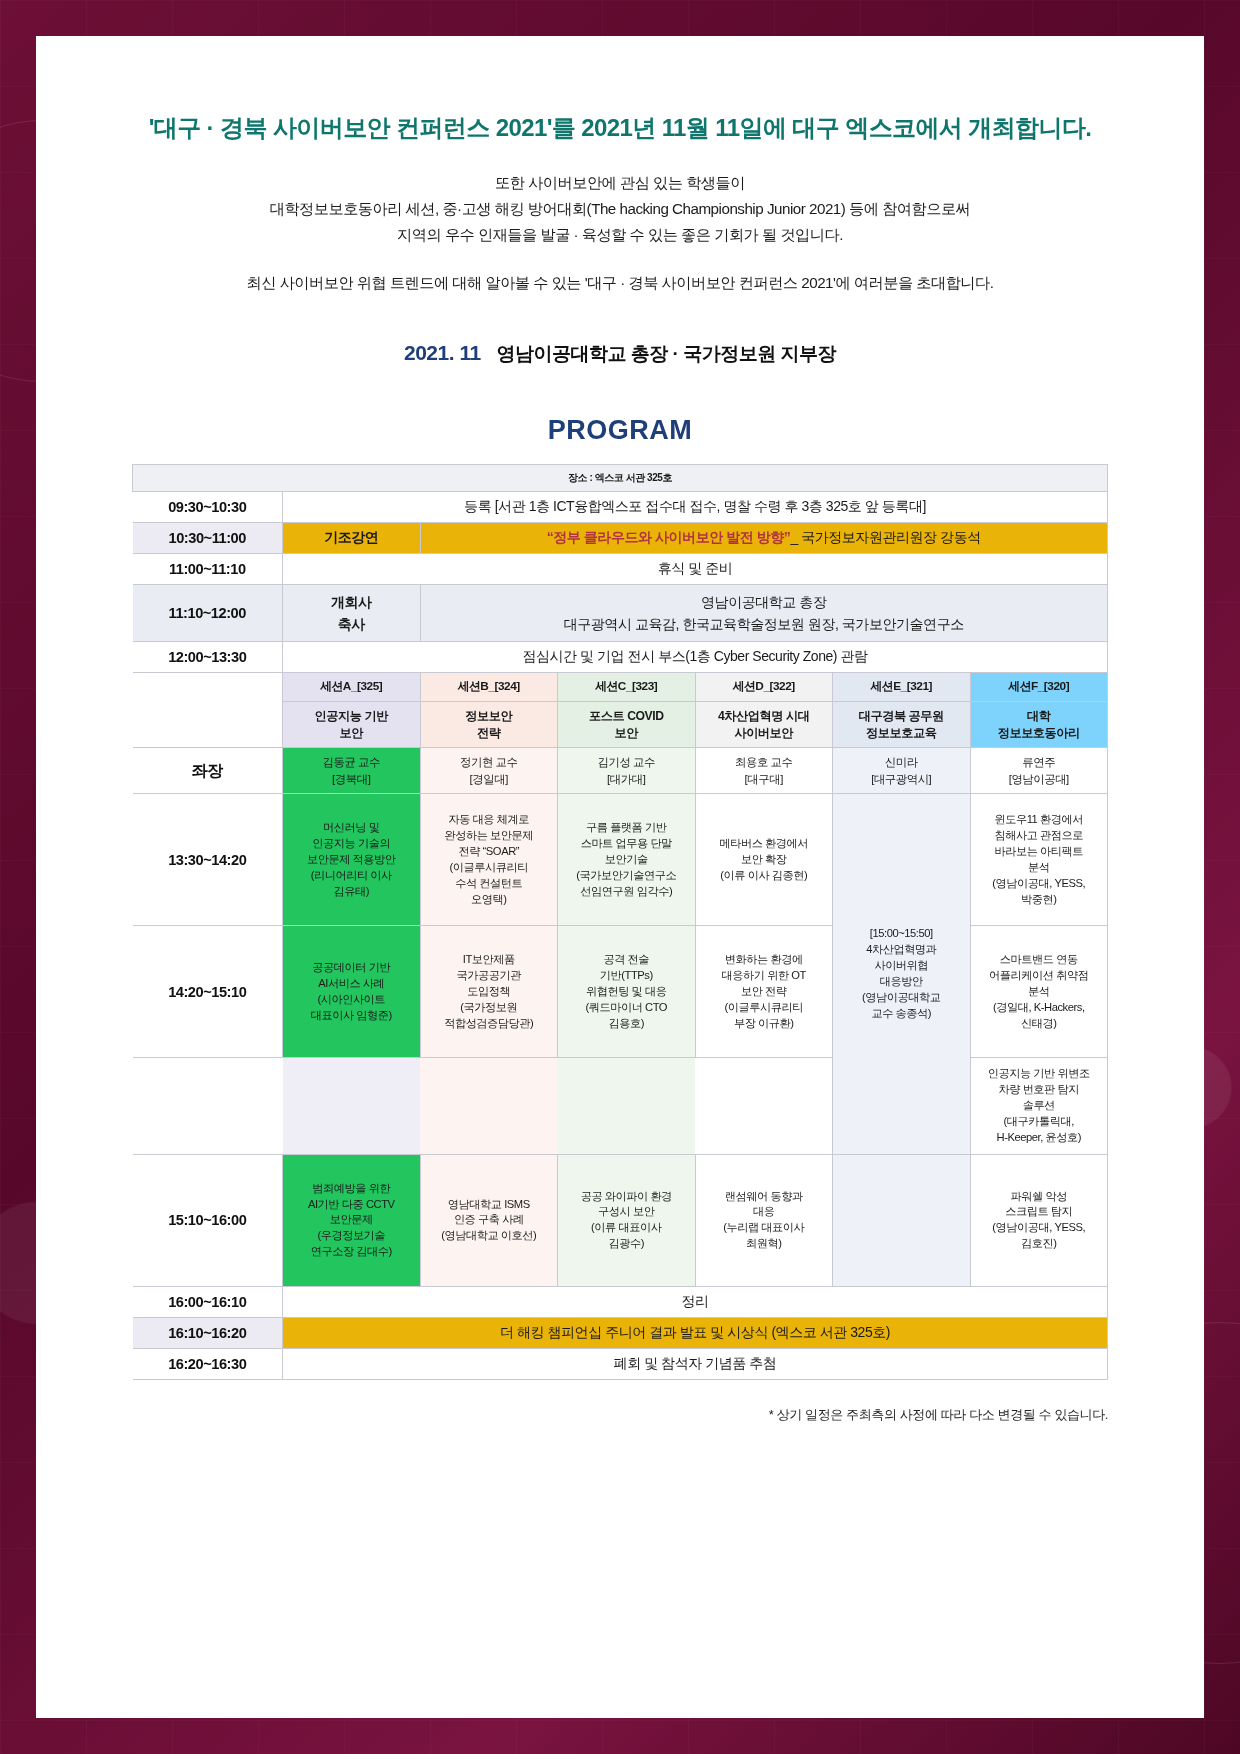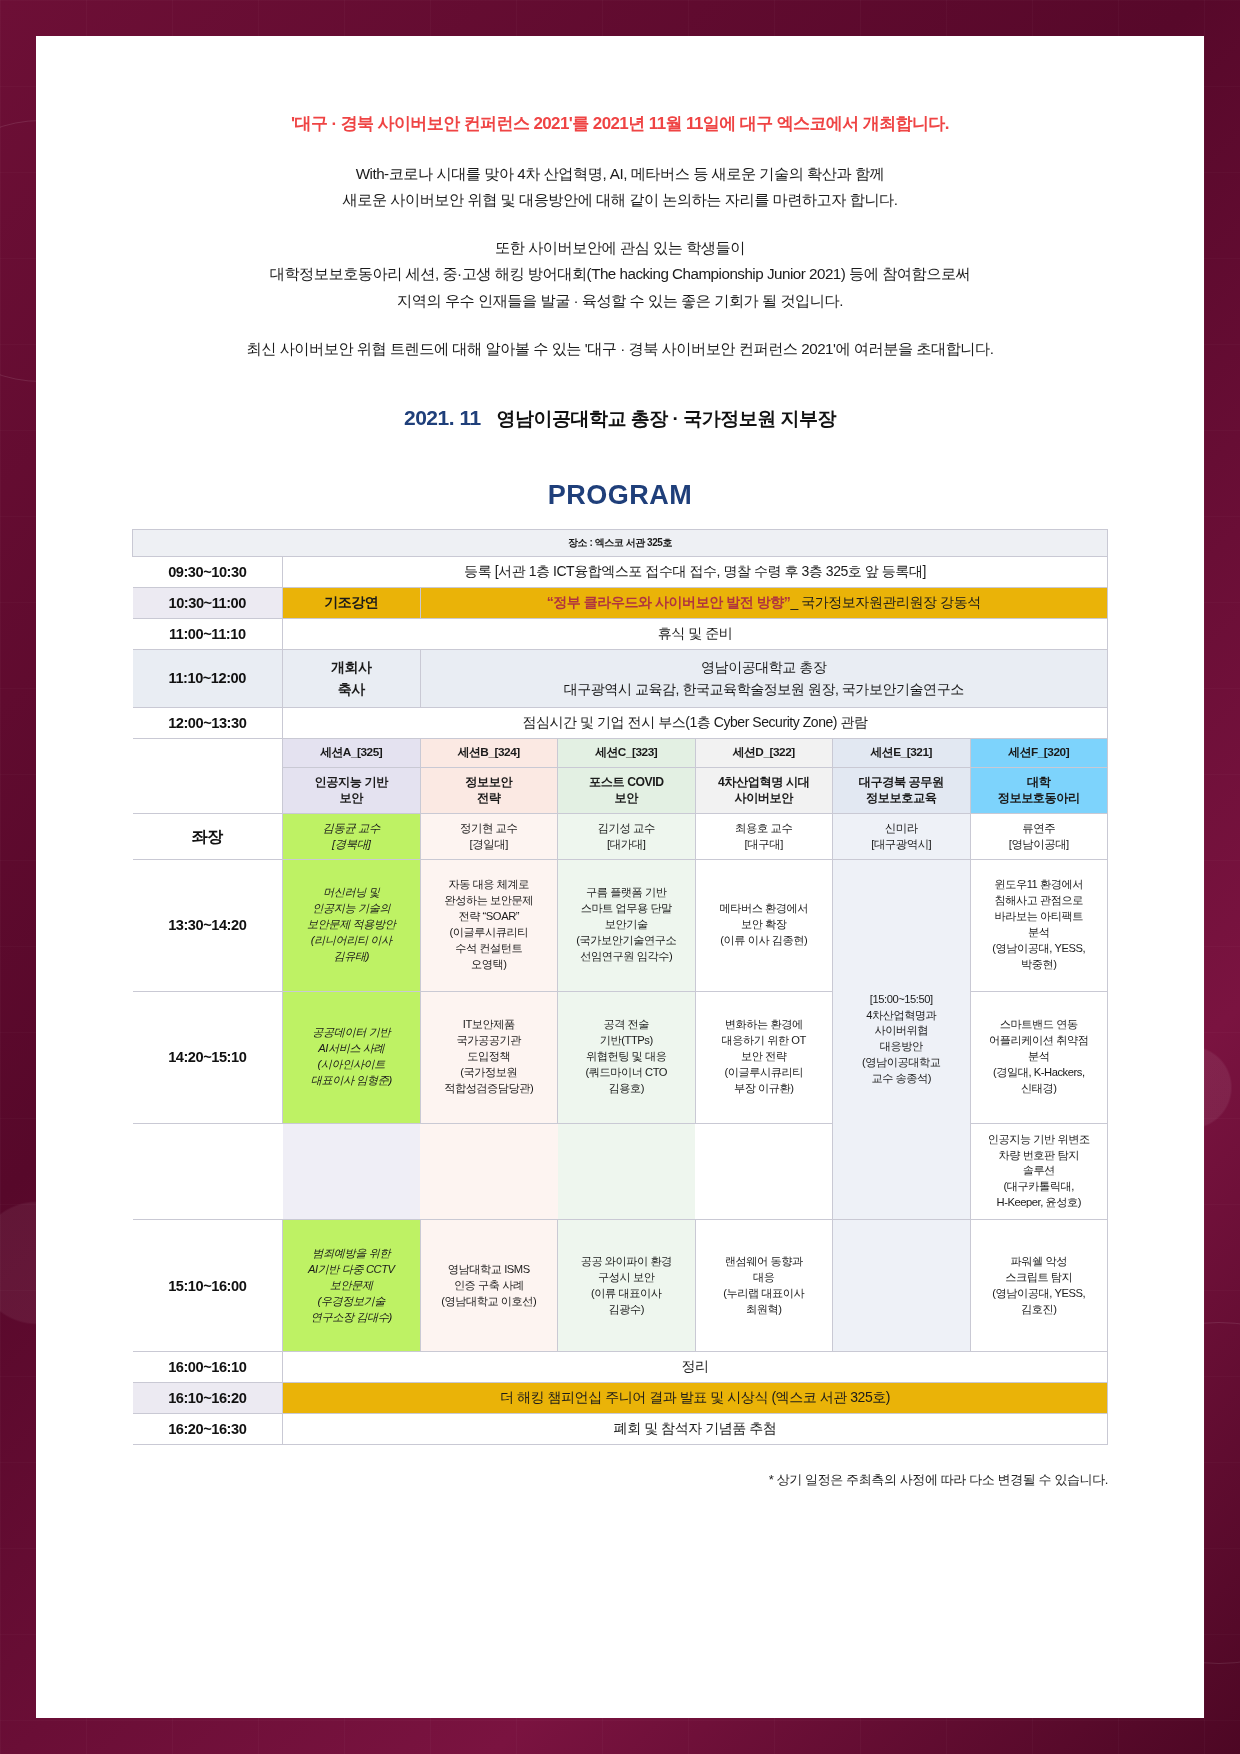--- a/index.html
+++ b/index.html
@@ -40,23 +40,23 @@
     position: absolute;
     left: 36px; top: 36px;
     width: 1168px; height: 1682px;
     background: #ffffff;
     padding: 58px 96px 30px 96px;
   }
 
   
   .headline {
     text-align: center;
-    font-size: 17px;
+    font-size: 24px;
     font-weight: bold;
-    color: #ef4444;
+    color: #0f766e;
     letter-spacing: -0.6px;
     margin: 18px 0 26px;
   }
   .para {
     text-align: center;
     font-size: 15.2px;
     line-height: 1.72;
     color: #1b1b1b;
     letter-spacing: -0.5px;
     margin: 0 0 22px;
@@ -131,21 +131,21 @@
   .sess-head td {
     font-size: 11.8px; font-weight: bold; padding: 7px 3px;
   }
   .sess-topic td {
     font-size: 12.2px; font-weight: bold; padding: 9px 3px; line-height:1.35;
   }
   .chair-label { font-size: 16px; font-weight: bold; }
   .chair td { padding: 12px 3px; line-height: 1.45; }
 
   
-  .cA { background:#bef264;font-style:italic; }
+  .cA { background:#22c55e; }
   .cB { background:#fdf4f1; }
   .cC { background:#eef6ee; }
   .cD { background:#ffffff; }
   .cE { background:#eef1f7; }
   .cF { background:#ffffff; }
   .cA-h { background:#e4e2f0; }
   .cB-h { background:#fbe9e3; }
   .cC-h { background:#e3f0e3; }
   .cD-h { background:#f2f2f2; }
   .cE-h { background:#e2e8f2; }
@@ -166,22 +166,20 @@
 <body>
 
 <div class="bg">
   <div class="circuit-lines"></div>
 </div>
 
 <div class="page">
 
   <div class="headline">'대구 · 경북 사이버보안 컨퍼런스 2021'를 2021년 11월 11일에 대구 엑스코에서 개최합니다.</div>
 
-  <div class="para nbsp-pre">With-코로나 시대를 맞아 4차 산업혁명, AI, 메타버스 등 새로운 기술의 확산과 함께
-새로운 사이버보안 위협 및 대응방안에 대해 같이 논의하는 자리를 마련하고자 합니다.</div>
   <div class="para nbsp-pre">또한 사이버보안에 관심 있는 학생들이
 대학정보보호동아리 세션, 중·고생 해킹 방어대회(The hacking Championship Junior 2021) 등에 참여함으로써
 지역의 우수 인재들을 발굴 · 육성할 수 있는 좋은 기회가 될 것입니다.</div>
   <div class="para nbsp-pre">최신 사이버보안 위협 트렌드에 대해 알아볼 수 있는 '대구 · 경북 사이버보안 컨퍼런스 2021'에 여러분을 초대합니다.</div>
 
   <div class="signature">
     <span class="date">2021. 11</span>
     <span class="who">영남이공대학교 총장 · 국가정보원 지부장</span>
   </div>
 

